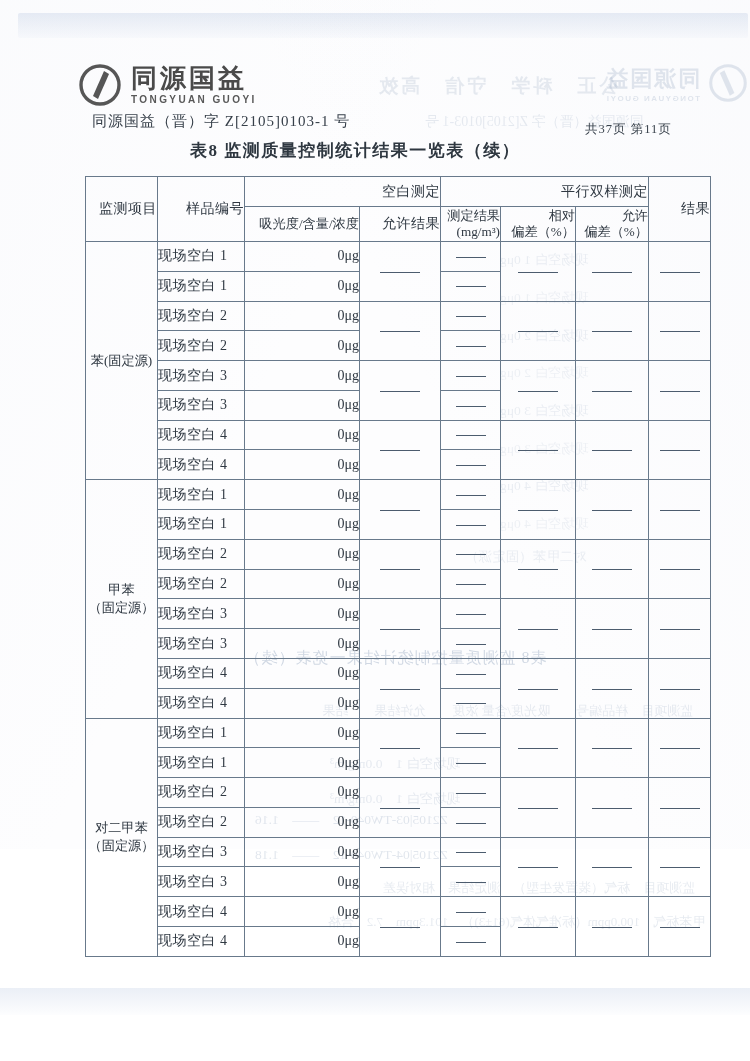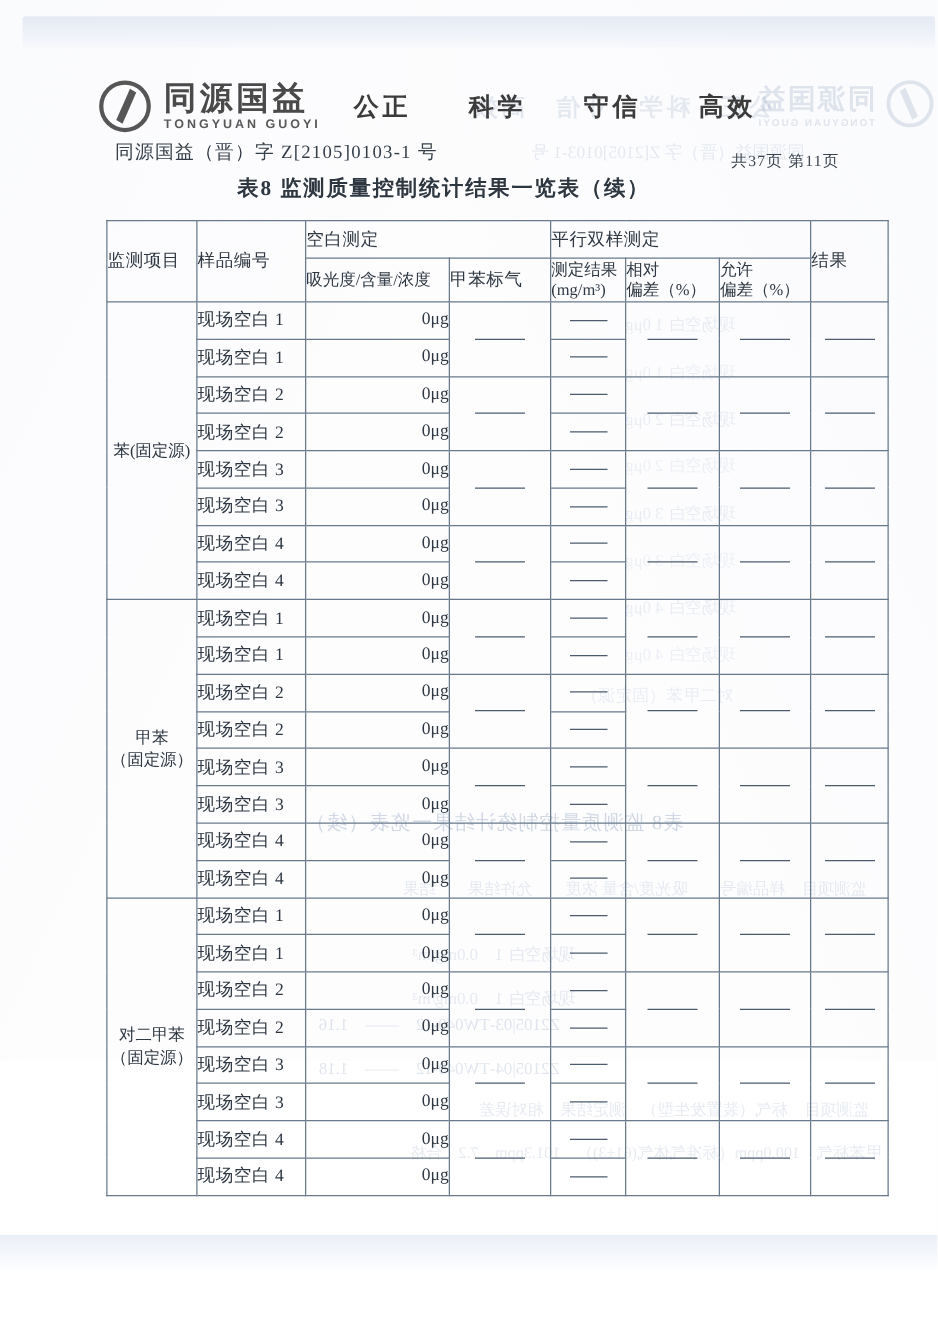--- a/index.html
+++ b/index.html
@@ -51,21 +51,21 @@
     border-collapse:collapse; table-layout:fixed;
     font-size:14px; color:#2f3842;
   }
   table.qc td, table.qc th {
     border:1px solid #68798b; padding:0; font-weight:normal;
     overflow:visible; vertical-align:middle;
   }
   thead tr.h1 { height:30px; }
   thead tr.h2 { height:35px; }
   tbody tr { height:29.79px; }
-  th { text-align:left; font-size:14px; letter-spacing:.5px; }
+  th { text-align:right; font-size:14px; letter-spacing:.5px; }
   .hsmall { font-size:13.2px; letter-spacing:0; }
   .two-line { line-height:1.2;margin-top:16px; }
   .c-sample { text-align:left; padding-left:9px; letter-spacing:.5px; }
   .c-value  { text-align:right; padding-left:9px;margin-left:36px; }
   .c-center { text-align:center; }
   .group-label { text-align:left; font-size:13.2px; line-height:1.35; letter-spacing:0; }
   .group-label .gl-wrap { display:flex; flex-direction:column; align-items:center; }
   .group-label span { white-space:nowrap; }
 
   .dash { display:inline-block; height:0; border-top:1.6px solid #4c5c6e; vertical-align:middle; }
@@ -125,26 +125,20 @@
     <svg width="44" height="44" viewBox="0 0 44 44">
       <circle cx="22" cy="22" r="19" fill="none" stroke="#565656" stroke-width="3.4"></circle>
       <path d="M26 8 L31 11 L20 36 L15 33 Z" fill="#565656"></path>
     </svg>
     <div>
       <div class="logo-text-cn">同源国益</div>
       <div class="logo-text-en">TONGYUAN GUOYI</div>
     </div>
   </div>
 
-  <div class="slogan">
-    <span>公正</span>
-    <span>科学</span>
-    <span>守信</span>
-    <span>高效</span>
-  </div>
 
   <div class="doc-number">同源国益（晋）字 Z[2105]0103-1 号</div>
   <div class="page-info">共37页  第11页</div>
   <div class="doc-title">表8 监测质量控制统计结果一览表（续）</div>
 
   <table class="qc">
     <colgroup>
       <col style="width:72px">
         <col style="width:87px">
         <col style="width:115px">
@@ -157,21 +151,21 @@
     <thead>
       <tr class="h1">
         <th rowspan="2">监测项目</th>
         <th rowspan="2">样品编号</th>
         <th colspan="2">空白测定</th>
         <th colspan="3">平行双样测定</th>
         <th rowspan="2">结果</th>
       </tr>
       <tr class="h2">
         <th class="hsmall">吸光度/含量/浓度</th>
-        <th>甲苯标气</th>
+        <th>允许结果</th>
         <th class="hsmall two-line">
           <span>测定结果</span><br>
           <span>(mg/m³)</span>
         </th>
         <th class="hsmall two-line">
           <span>相对</span><br>
           <span>偏差（%）</span>
         </th>
         <th class="hsmall two-line">
           <span>允许</span><br>

